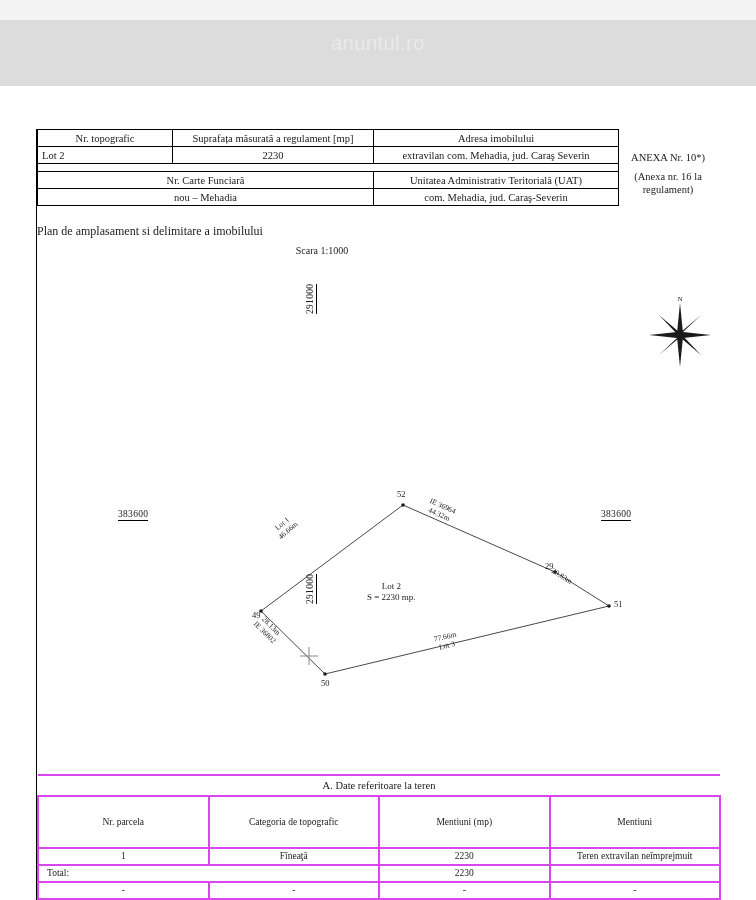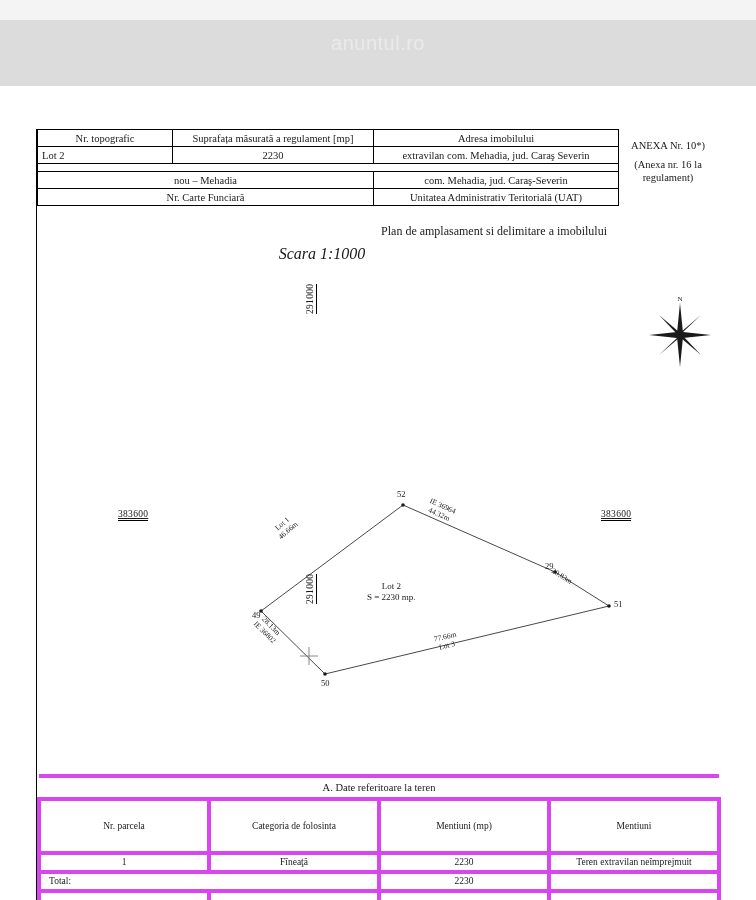--- a/index.html
+++ b/index.html
@@ -77,21 +77,21 @@
 
   
   #annexa {
     position: absolute;
     left: 578px; top: 2px;
     width: 106px;
     text-align: center;
     font-size: 10.5px;
     line-height: 13px;
   }
-  #annexa .a1 { margin-top: 8px; text-align: center; }
+  #annexa .a1 { margin-top: 20px; text-align: center; }
   #annexa .a2 { margin-top: 6px; }
 
   
   #compass {
     position: absolute;
     left: 600px; top: 166px;
     width: 86px; height: 80px;
   }
   #compass .n-label {
     position: absolute;
@@ -99,30 +99,29 @@
     width: 86px;
     text-align: center;
     font-size: 7px;
   }
 
   
   #plan-title {
     position: absolute;
     left: 0; top: 95px;
     width: 570px;
-    text-align: right;
+    text-align: left;
     font-size: 12px;
   }
   #plan-scale {
     position: absolute;
     left: 0; top: 116px;
     width: 570px;
     text-align: center;
-    font-size: 16px;
-    font-style: italic;
+    font-size: 10px;
   }
 
   
   #map {
     position: absolute;
     left: 0; top: 140px;
     width: 684px; height: 500px;
   }
 
   .vtx-label {
@@ -137,21 +136,20 @@
     white-space: nowrap;
     text-align: center;
     line-height: 9px;
   }
   .coord-h {
     position: absolute;
     font-size: 9.5px;
     border-bottom: 1px solid #000;
     padding-bottom: 1px;
     letter-spacing: 0.3px;
-    text-decoration: underline;
   }
   .coord-v {
     position: absolute;
     font-size: 9.5px;
     letter-spacing: 0.3px;
     transform: rotate(-90deg);
     transform-origin: left top;
     white-space: nowrap;
     border-bottom: 1px solid #000;
     padding-bottom: 1px;
@@ -169,21 +167,21 @@
     position: absolute;
     left: 0; top: 645px;
     width: 684px;
   }
   .dt {
     width: 684px;
     border-collapse: collapse;
     table-layout: fixed;
   }
   .dt td {
-    border: 4px solid #d946ef;
+    border: 2px solid #d946ef;
     text-align: center;
     font-size: 9.5px;
     padding: 2px 3px;
     line-height: 11px;
   }
   .dt td.section {
     font-size: 10.5px;
     padding: 4px 3px;
     border-left: none;
     border-right: none;
@@ -209,26 +207,26 @@
     </tr>
     <tr>
       <td class="lft">Lot 2</td>
       <td>2230</td>
       <td>extravilan com. Mehadia, jud. Caraş Severin</td>
     </tr>
     <tr class="spacer">
       <td colspan="3"></td>
     </tr>
     <tr>
+      <td colspan="2">Nr. Carte Funciară</td>
+      <td>Unitatea Administrativ Teritorială (UAT)</td>
+    </tr>
+    <tr>
       <td colspan="2">nou – Mehadia</td>
       <td>com. Mehadia, jud. Caraş-Severin</td>
-    </tr>
-    <tr>
-      <td colspan="2">Nr. Carte Funciară</td>
-      <td>Unitatea Administrativ Teritorială (UAT)</td>
     </tr>
   </tbody>
     </table>
 
   <div id="annexa">
     <div class="a1">ANEXA Nr. 10*)</div>
     <div class="a2">(Anexa nr. 16 la</div>
     <div>regulament)</div>
   </div>
 
@@ -289,21 +287,21 @@
       </div></div>
 
   <div id="tbl-wrap">
     <table class="dt">
       <tbody>
           <tr>
         <td class="section" colspan="4">A. Date referitoare la teren</td>
       </tr>
       <tr>
         <td class="hd2" style="width:80px">Nr. parcela</td>
-        <td class="hd2" style="width:145px">Categoria de folosinta</td>
+        <td class="hd2" style="width:145px">Categoria de topografic</td>
         <td class="hd2" style="width:150px">Mentiuni (mp)</td>
         <td class="hd2">Mentiuni</td>
       </tr>
       <tr>
         <td>1</td>
         <td>Fîneaţă</td>
         <td>2230</td>
         <td>Teren extravilan neîmprejmuit</td>
       </tr>
       <tr>

